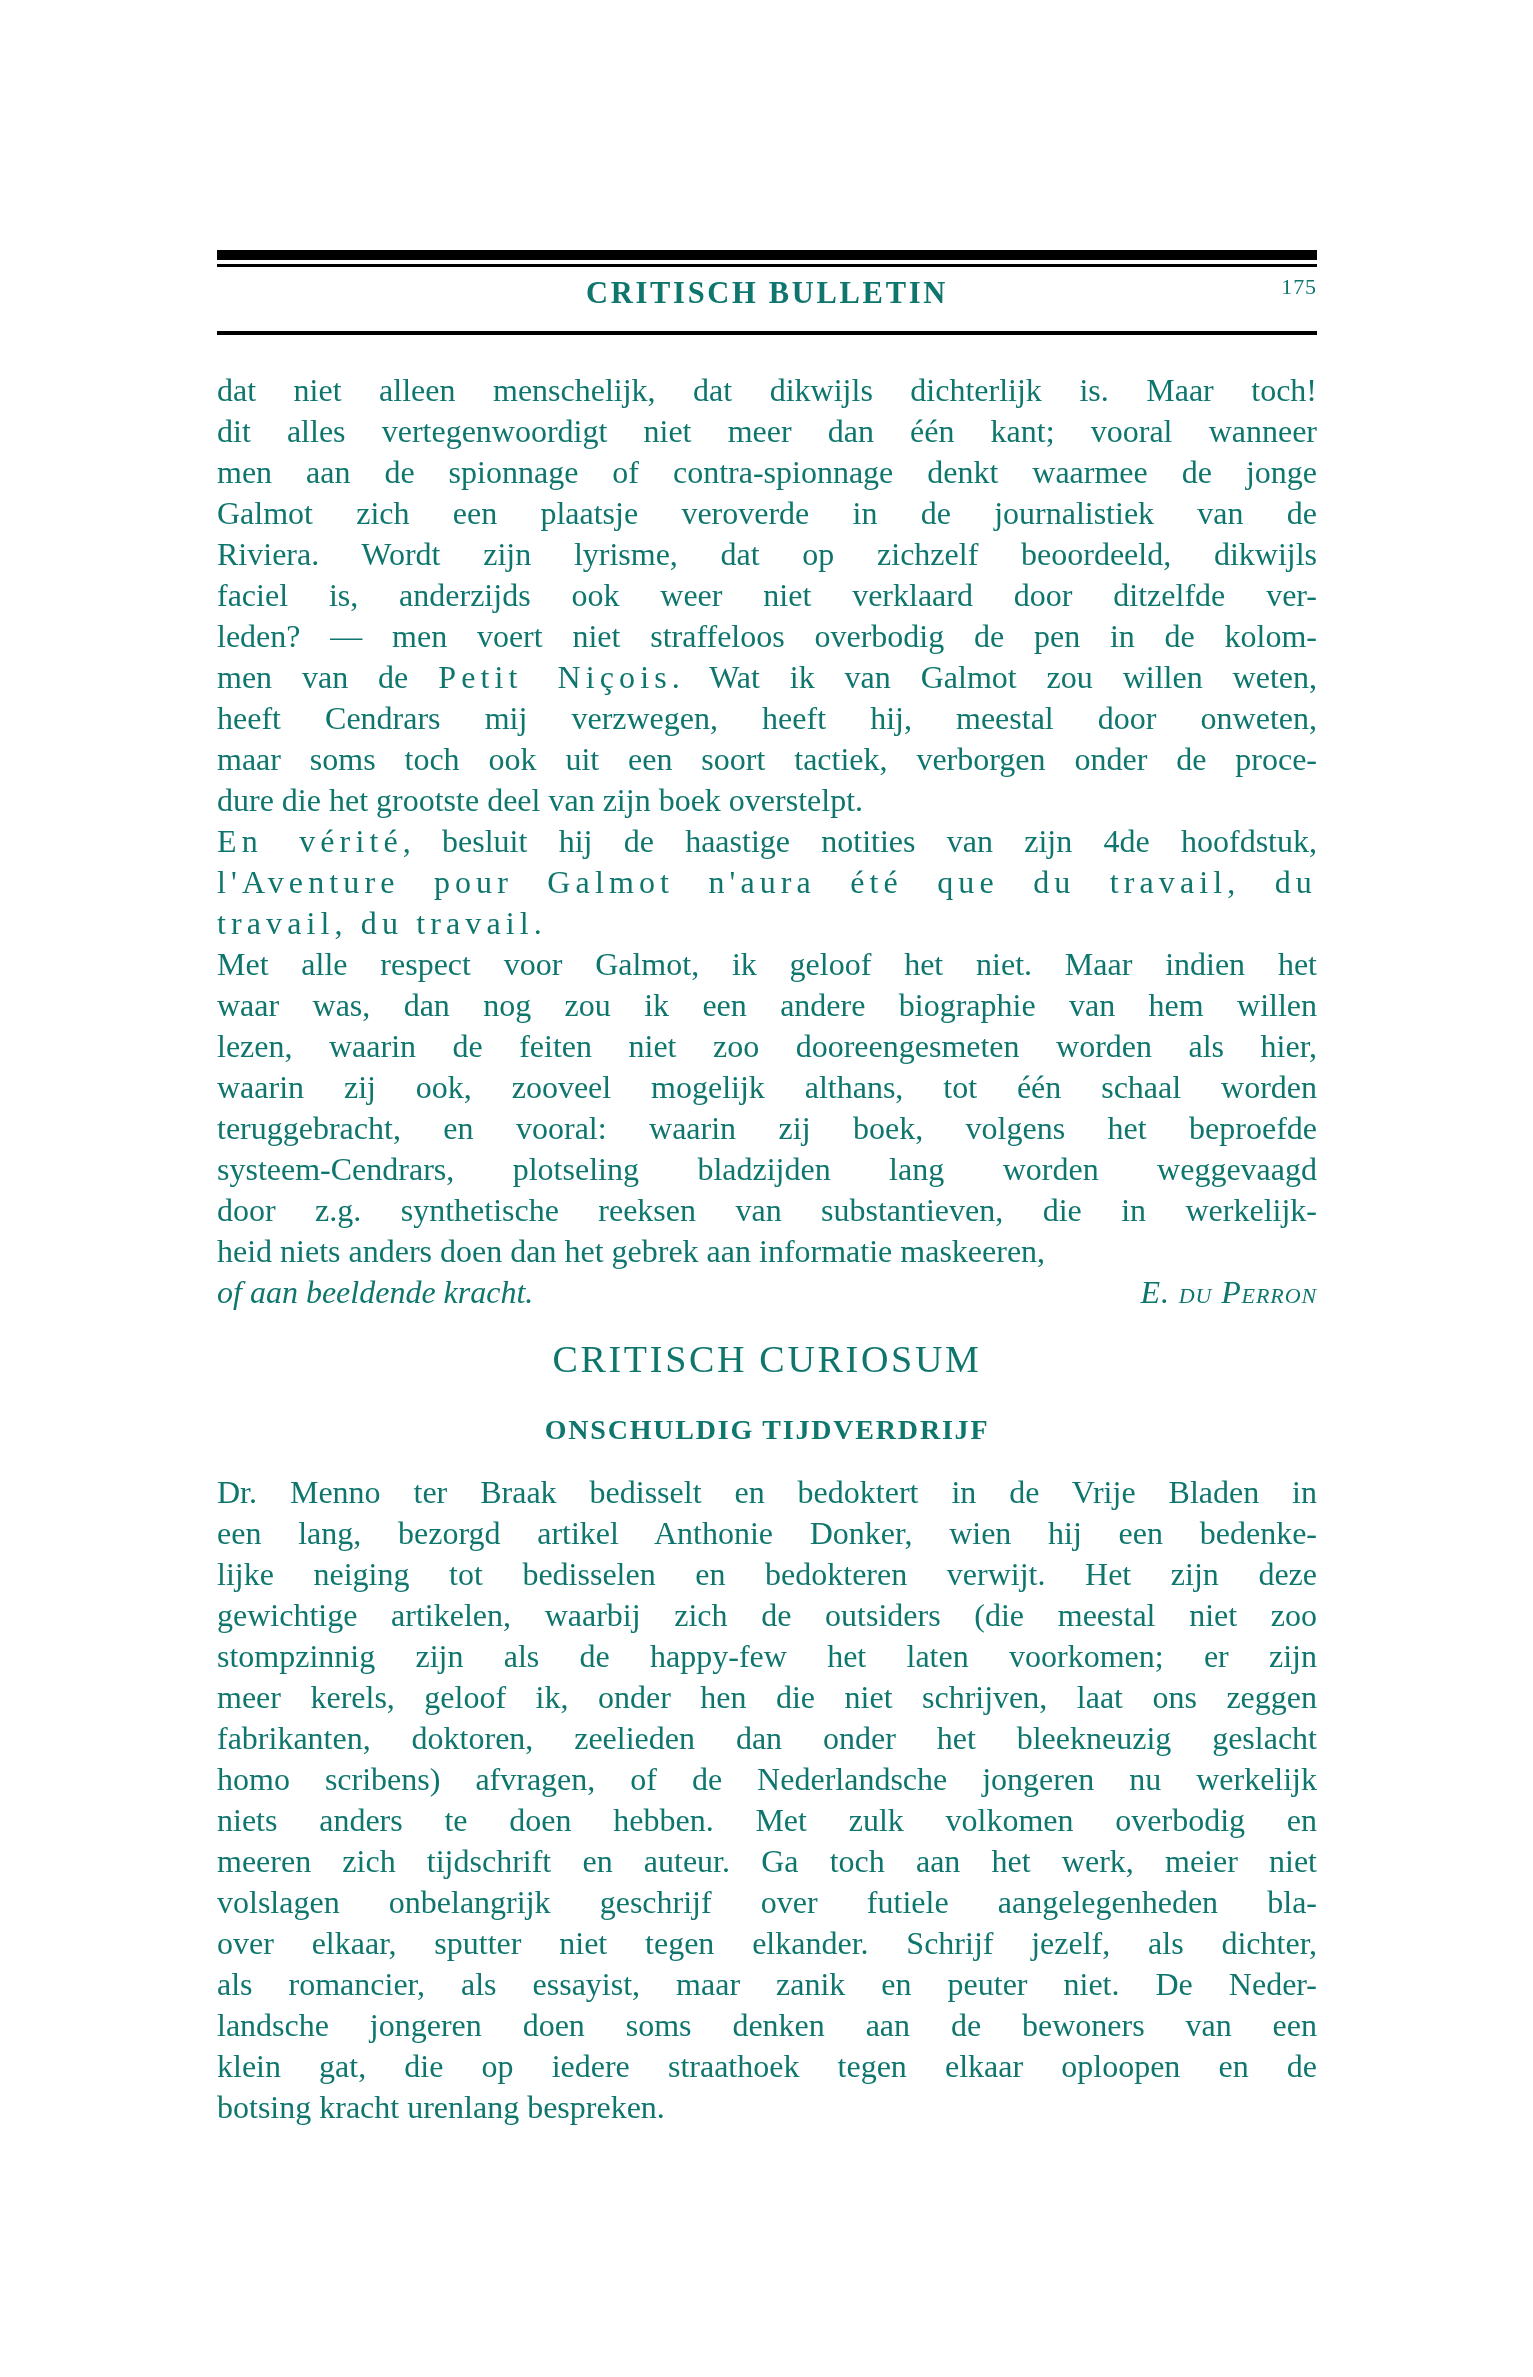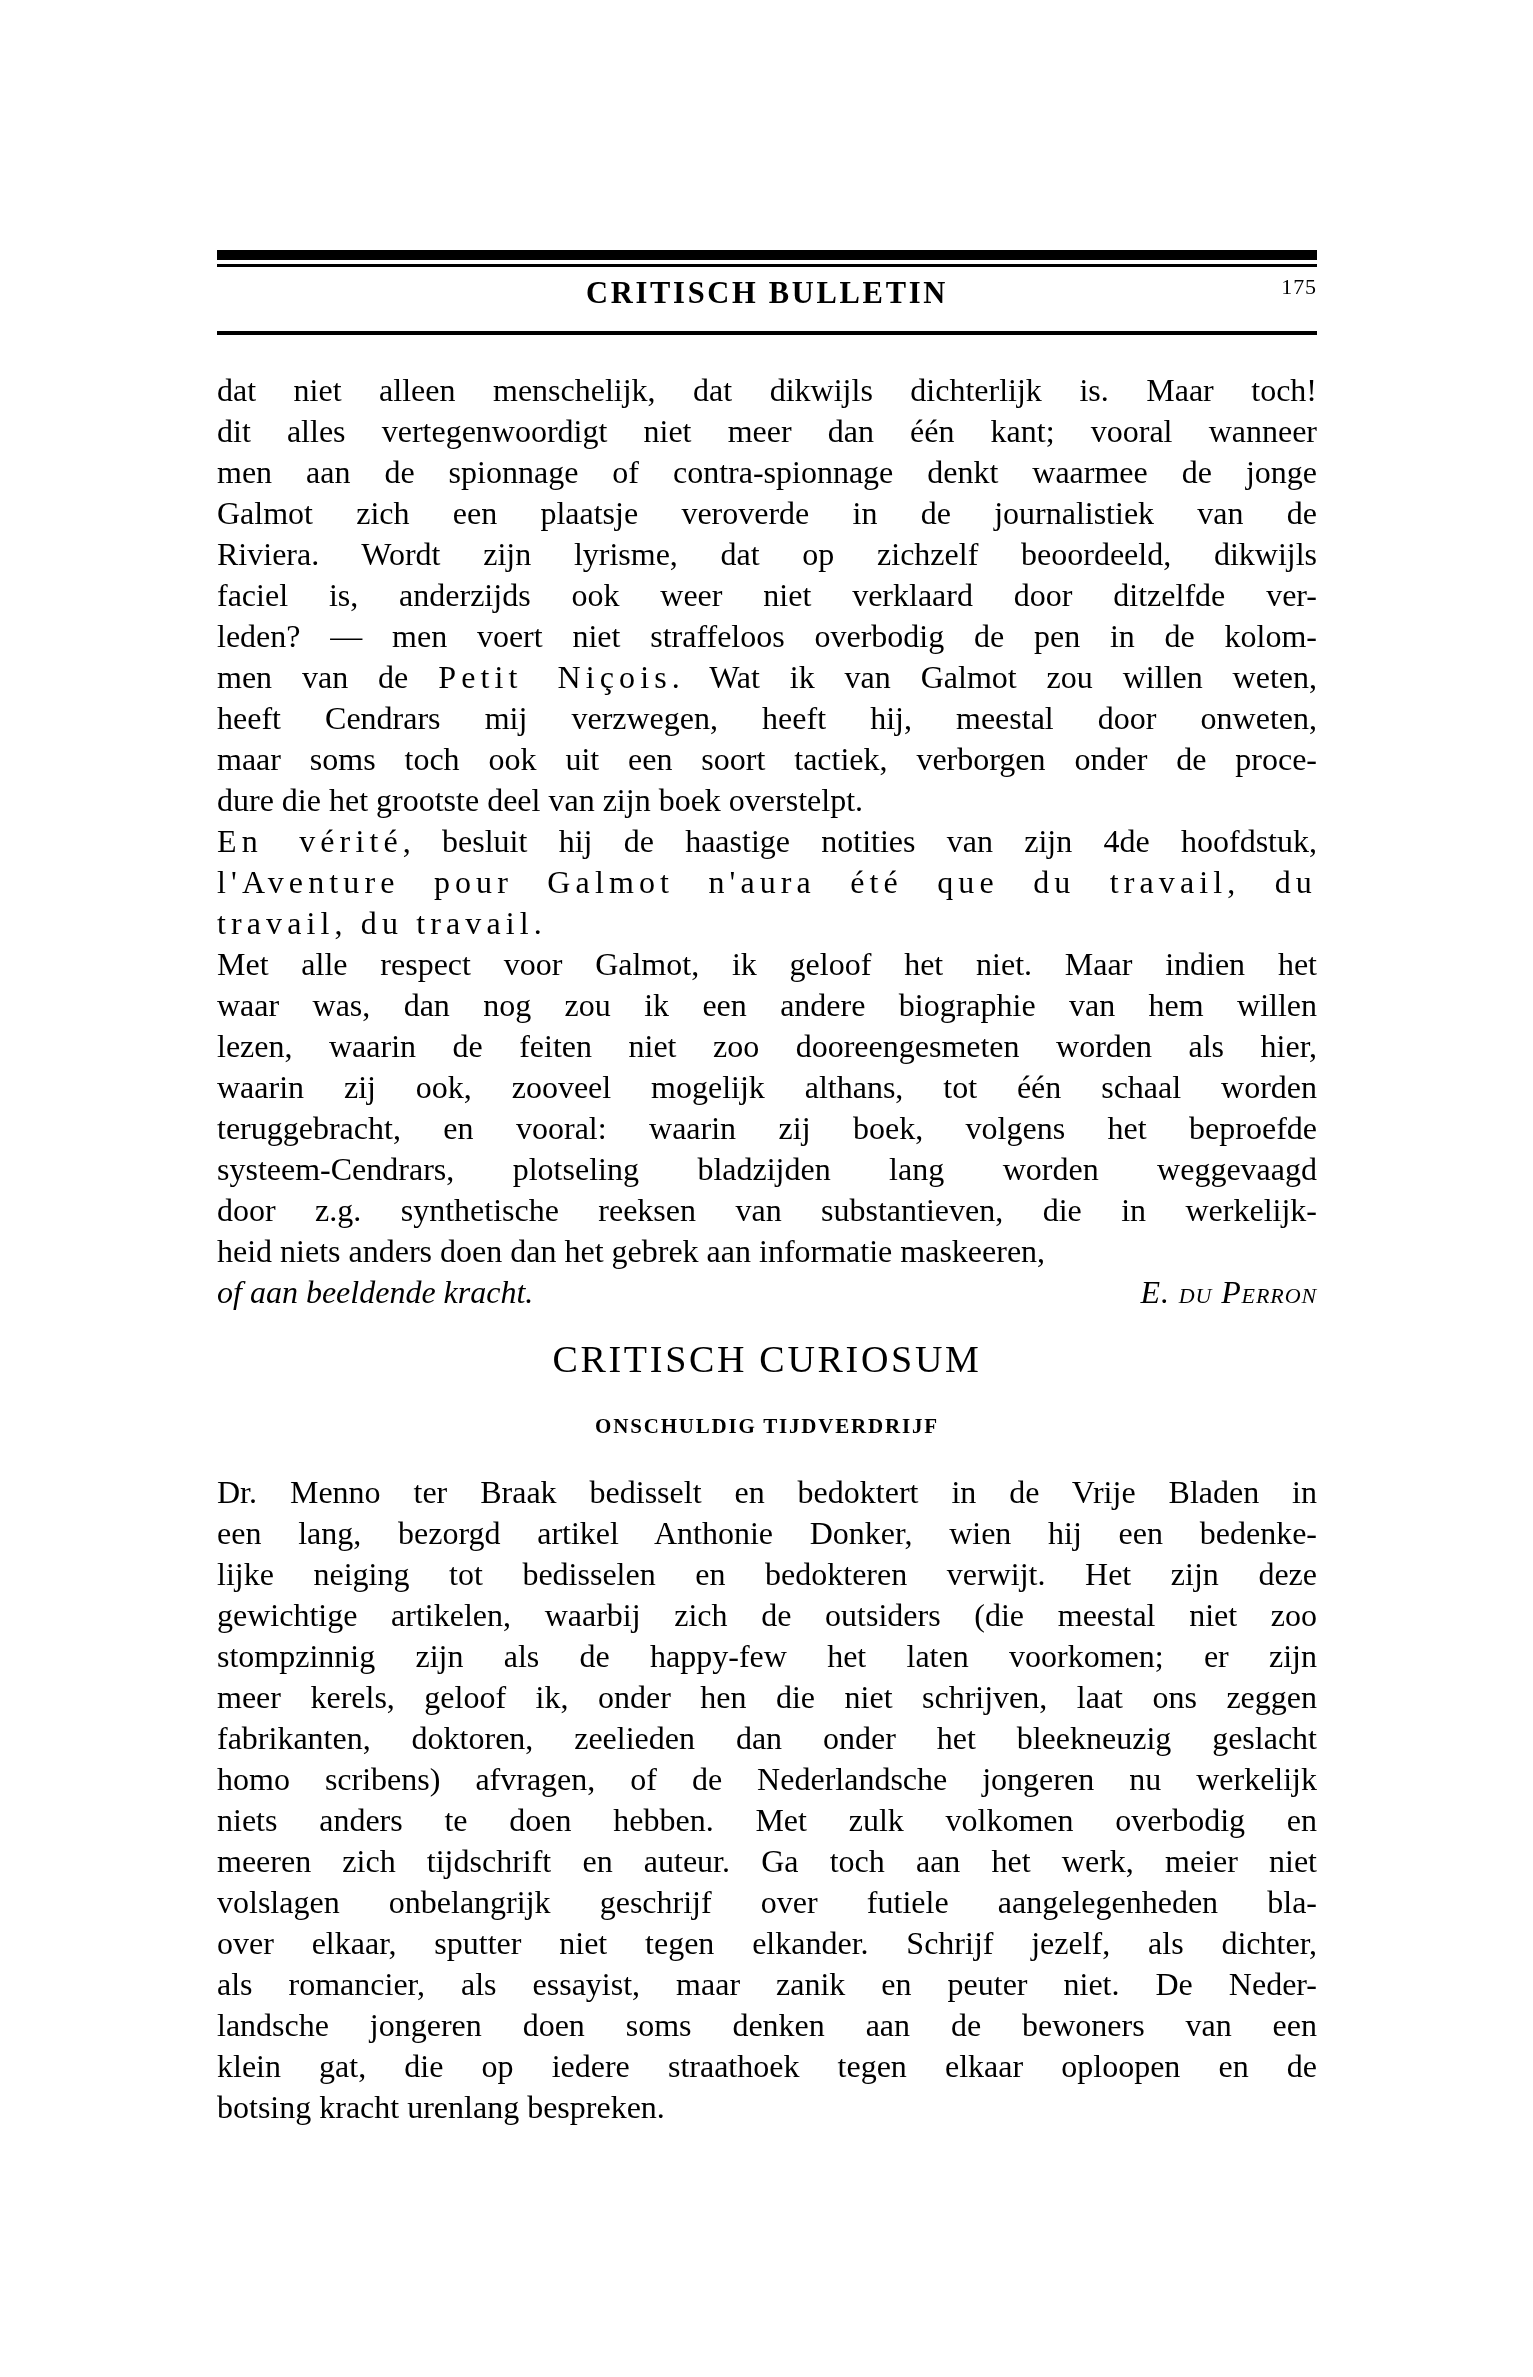--- a/index.html
+++ b/index.html
@@ -5,21 +5,21 @@
   html, body {
     margin: 0;
     padding: 0;
     background: #ffffff;
   }
   #page {
     position: relative;
     width: 1534px;
     height: 2377px;
     background: #ffffff;
-    color: #000000;
+    color: #0f766e;
     font-family: "Liberation Serif", "DejaVu Serif", serif;
     overflow: hidden;
   }
   .rule {
     position: absolute;
     left: 217px;
     width: 1100px;
     background: #000;
   }
   #rule-thick   { top: 250px; height: 10px; }
@@ -93,21 +93,21 @@
     font-size: 38px;
     letter-spacing: 2.7px;
     white-space: nowrap;
   }
   #article2-subtitle {
     position: absolute;
     left: 217px;
     top: 1414px;
     width: 1100px;
     text-align: center;
-    font-size: 21px;
+    font-size: 28px;
     font-weight: bold;
     letter-spacing: 1.8px;
     white-space: nowrap;
   }
 </style>
 </head>
 <body>
 
 <div id="page">
 

